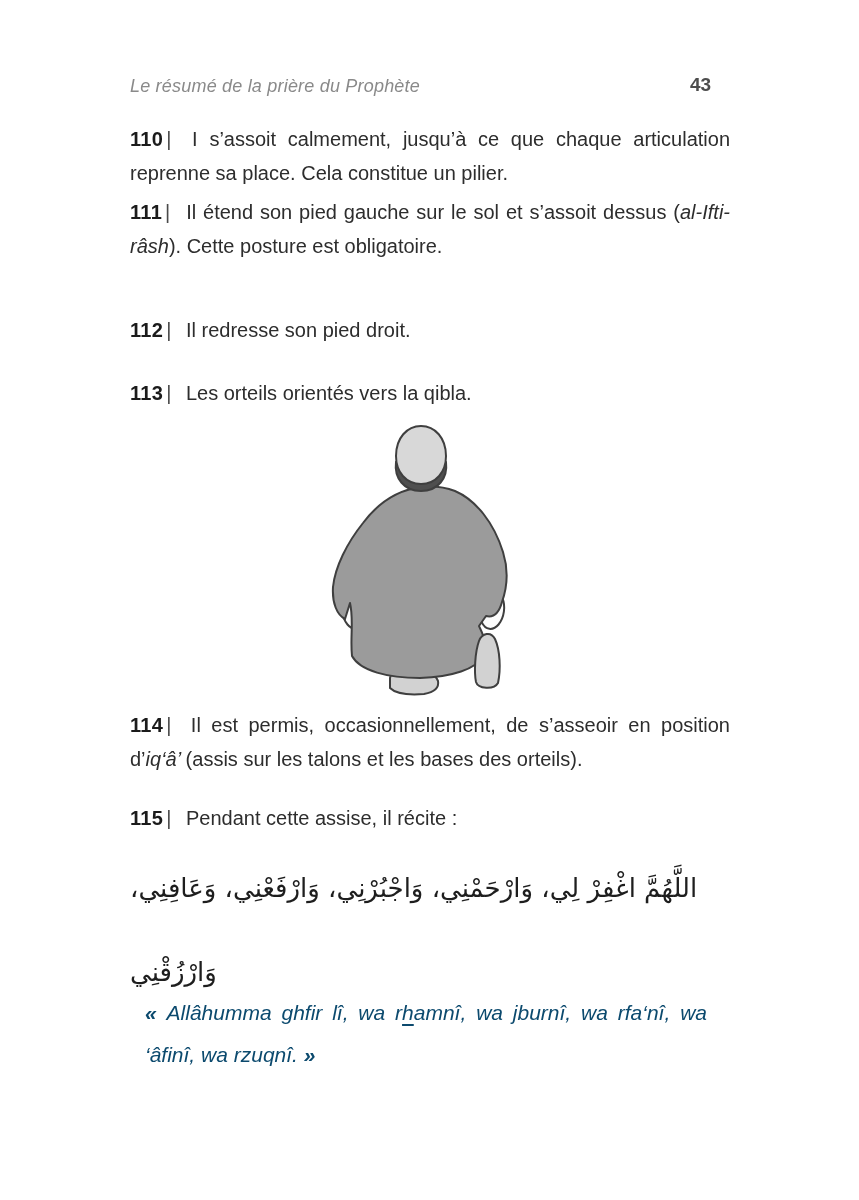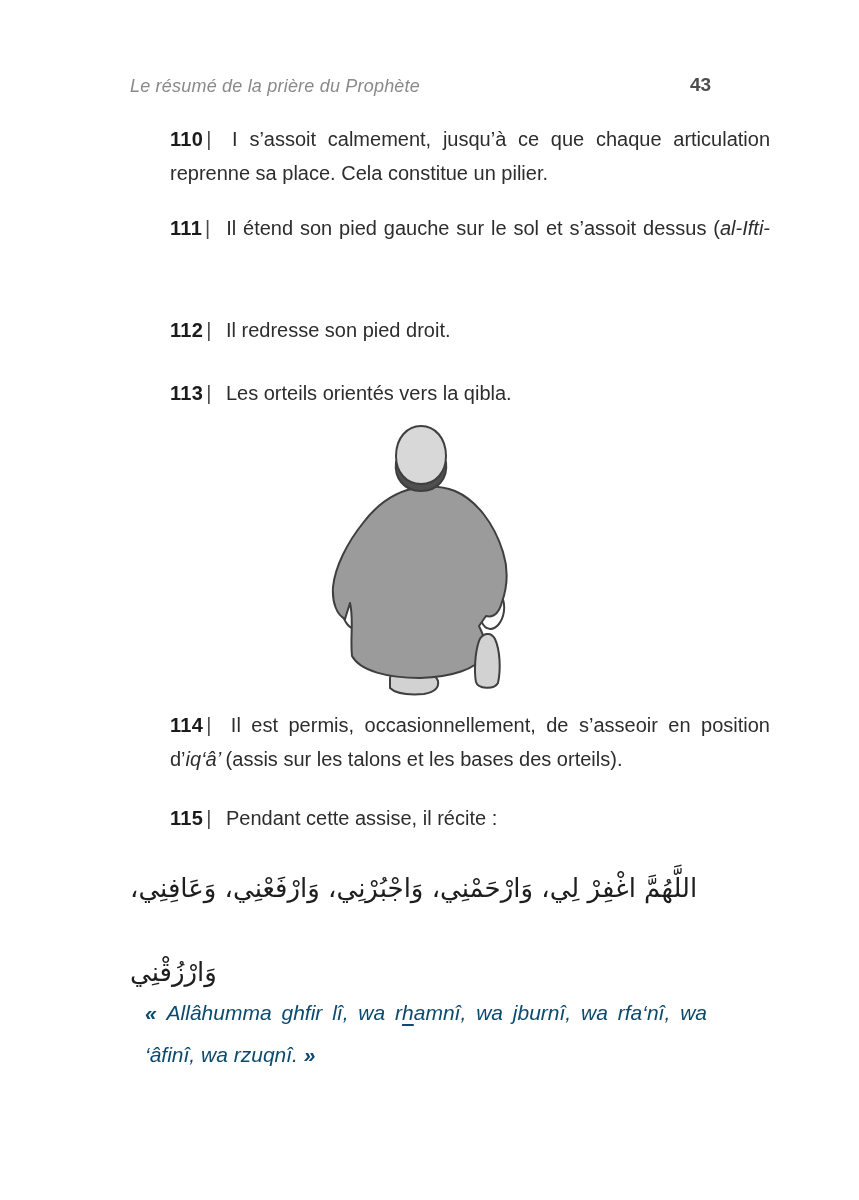--- a/index.html
+++ b/index.html
@@ -13,21 +13,21 @@
   .hdr-title{
     top:76px;left:130px;width:600px;text-align:left;
     font-style:italic;font-size:18px;color:#8a8a8a;letter-spacing:.2px;
   }
   .hdr-num{
     top:74px;left:690px;width:68px;
     font-weight:bold;font-size:19px;color:#4d4d4d;
   }
   
   .para{
-    left:130px;width:600px;font-size:20px;line-height:34px;color:#2d2d2d;margin-left:40px;
+    left:130px;width:600px;font-size:20px;line-height:34px;color:#2d2d2d;
   }
   .ln{display:block;}
   .fj{text-align:justify;text-align-last:justify;}
   .num{font-weight:bold;color:#1b1b1b;letter-spacing:.3px;}
   .sep{color:#4a4a4a;font-weight:normal;padding-left:3px;margin-right:9px;}
   .it{font-style:italic;}
   
   .arabic{
     top:846px;left:130px;width:600px;height:84px;
     direction:rtl;text-align:left;font-family:"DejaVu Sans",sans-serif;
@@ -48,22 +48,23 @@
 <body>
 
 <div class="abs hdr-title">Le résumé de la prière du Prophète</div>
 <div class="abs hdr-num">43</div>
 
 <div class="abs para" style="top:122px;">
   <span class="ln fj"><span class="num">110</span><span class="sep">|</span> <span>I s’assoit calmement, jusqu’à ce que chaque articulation</span></span>
   <span class="ln"><span>reprenne sa place. Cela constitue un pilier.</span></span>
 </div>
 
-<div class="abs para" style="top:211px;">
+<div class="abs para" style="top:195px;">
   <span class="ln fj"><span class="num">111</span><span class="sep">|</span> <span>Il étend son pied gauche sur le sol et s’assoit dessus (</span><span class="it">al-Ifti-</span></span>
+  <span class="ln"><span class="it">râsh</span><span>). Cette posture est obligatoire.</span></span>
 </div>
 
 <div class="abs para" style="top:313px;">
   <span class="ln"><span class="num">112</span><span class="sep">|</span> <span>Il redresse son pied droit.</span></span>
 </div>
 
 <div class="abs para" style="top:376px;">
   <span class="ln"><span class="num">113</span><span class="sep">|</span> <span>Les orteils orientés vers la qibla.</span></span>
 </div>
 

